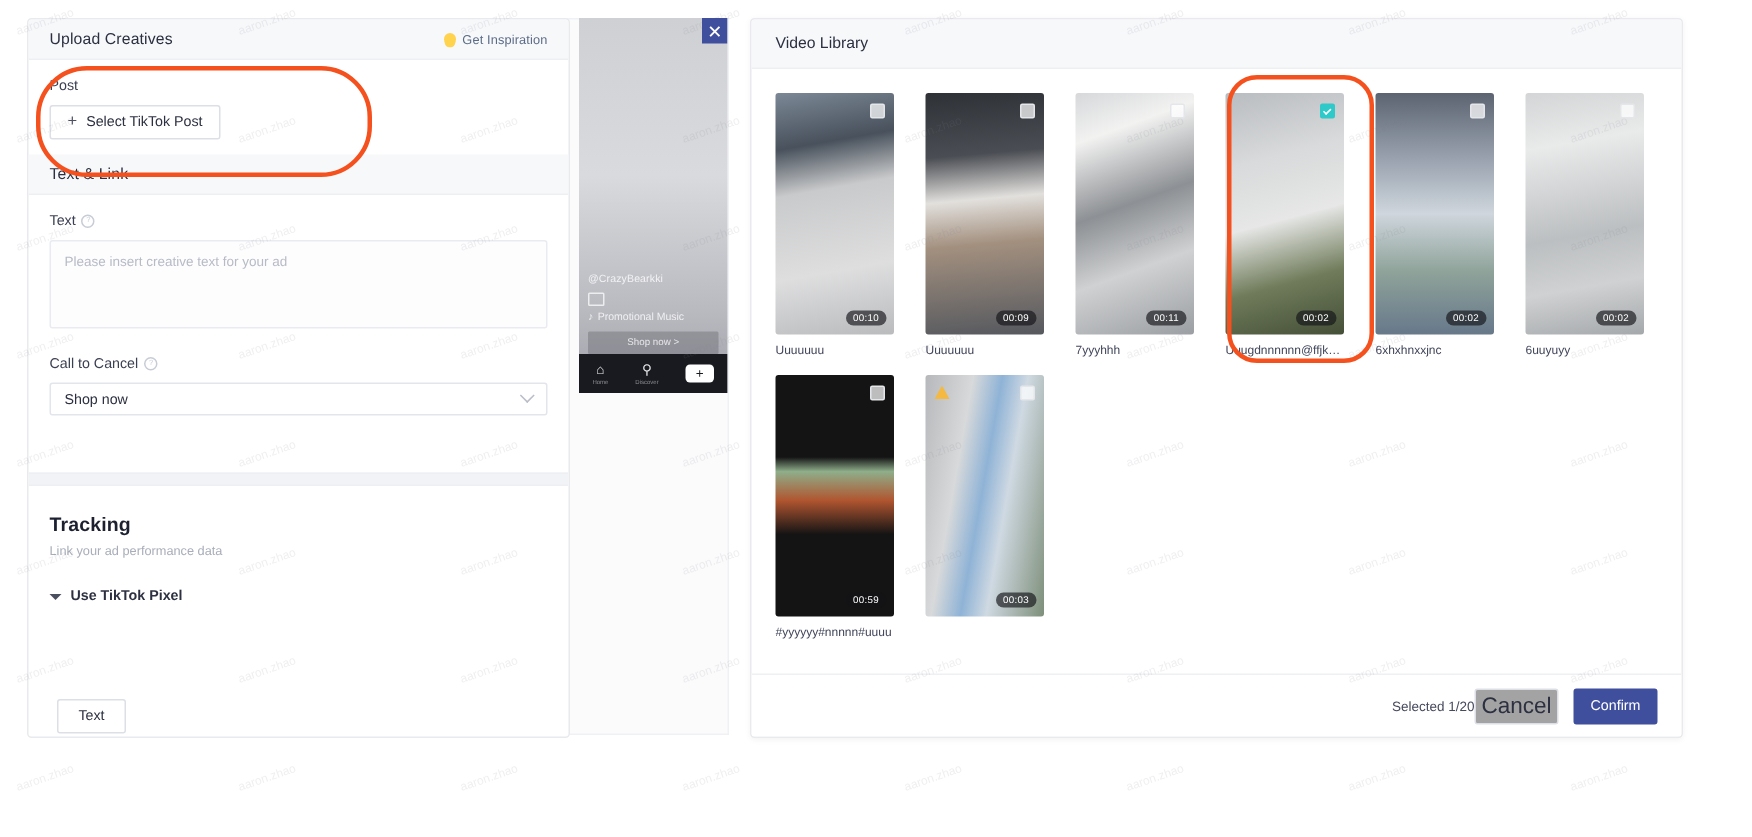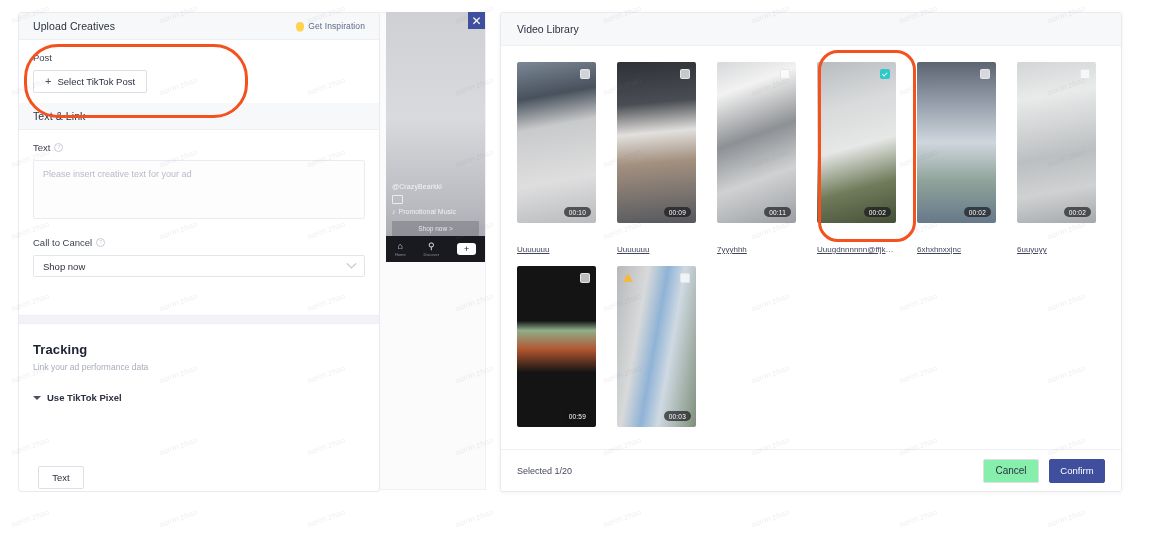--- a/index.html
+++ b/index.html
@@ -193,22 +193,22 @@
     overflow: hidden;
   }
   .video-row { display: flex; gap: 21px; margin-bottom: 12px; }
   .video-cell { width: 79px; }
   .thumb {
     position: relative; width: 79px; height: 161px;
     border-radius: 2px; overflow: hidden;
     cursor: pointer;
   }
   .thumb-name {
-    margin-top: 22px; font-size: 8px; color: #41455a;
-    white-space: nowrap; overflow: hidden; text-overflow: ellipsis; text-decoration: underline;
+    margin-top: 6px; font-size: 8px; color: #41455a;
+    white-space: nowrap; overflow: hidden; text-overflow: ellipsis;
   }
   .cb {
     position: absolute; right: 6px; top: 7px;
     width: 10px; height: 10px; border-radius: 1.5px;
     border: 1px solid #e4e6ea; background: rgba(255,255,255,.72);
     box-sizing: border-box; z-index: 3;
   }
   .cb.checked {
     background: #2ec9c8; border-color: #2ec9c8;
     display: flex; align-items: center; justify-content: center;
@@ -226,29 +226,29 @@
   }
   .dur {
     position: absolute; right: 5px; bottom: 6px; z-index: 3;
     background: rgba(20,20,24,.66); color: #fff;
     font-size: 6.5px; border-radius: 7px;
     padding: 1.5px 5px; letter-spacing: .2px;
   }
   #library-footer {
     position: absolute; left: 0; right: 0; bottom: 0; height: 42px;
     border-top: 1px solid #eef0f3; background: #fff;
-    display: flex; align-items: center; justify-content: space-between;
+    display: flex; align-items: center; justify-content: flex-end;
     padding: 0 16px; box-sizing: border-box;
   }
   .sel-count { font-size: 9px; color: #454a5c; }
   .foot-btns { display: flex; gap: 10px; }
   .btn-cancel {
     width: 54px; height: 22px; border: 1px solid #dcdfe6; border-radius: 2px;
-    background: #86efac; font-size: 10px; color: #2c3040; cursor: pointer;
-    display: flex; align-items: center; justify-content: center; margin-left: 20px;
+    background: #a3a3a3; font-size: 15px; color: #2c3040; cursor: pointer;
+    display: flex; align-items: center; justify-content: center;
   }
   .btn-confirm {
     width: 54px; height: 22px; border: 1px solid #3f4f9e; border-radius: 2px;
     background: #3f4f9e; font-size: 9.5px; color: #fff; cursor: pointer;
     display: flex; align-items: center; justify-content: center;
   }
 
   
   #selected-annotation {
     position: absolute; left: 818px; top: 50px;

